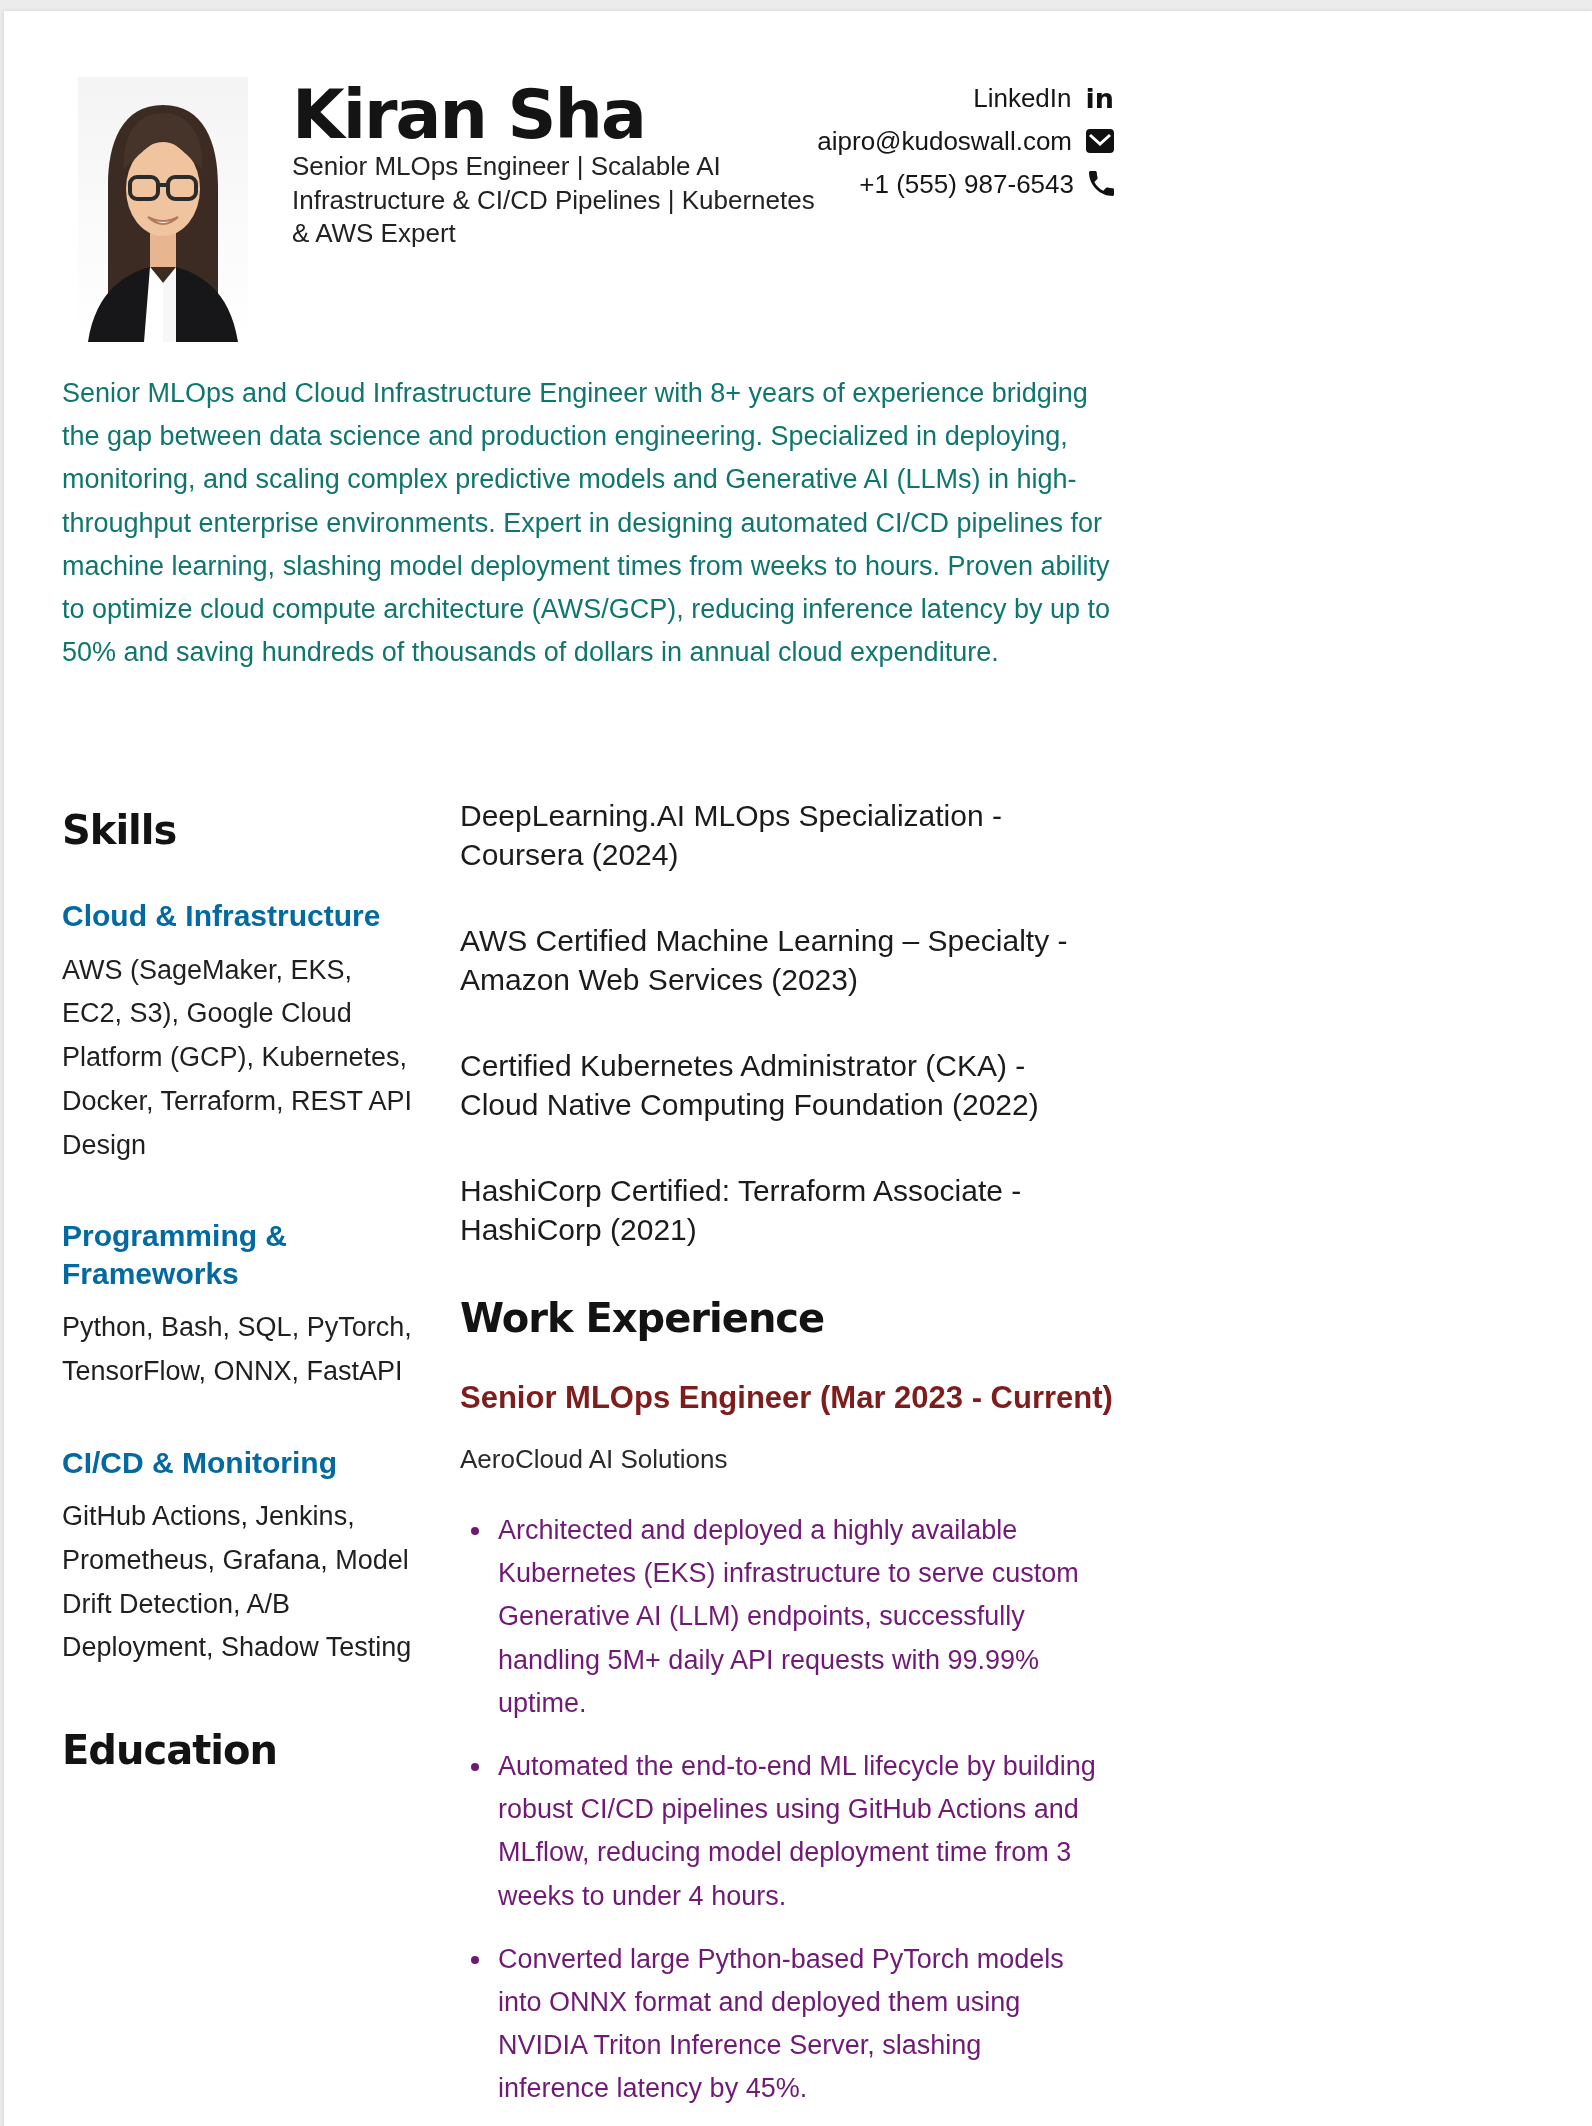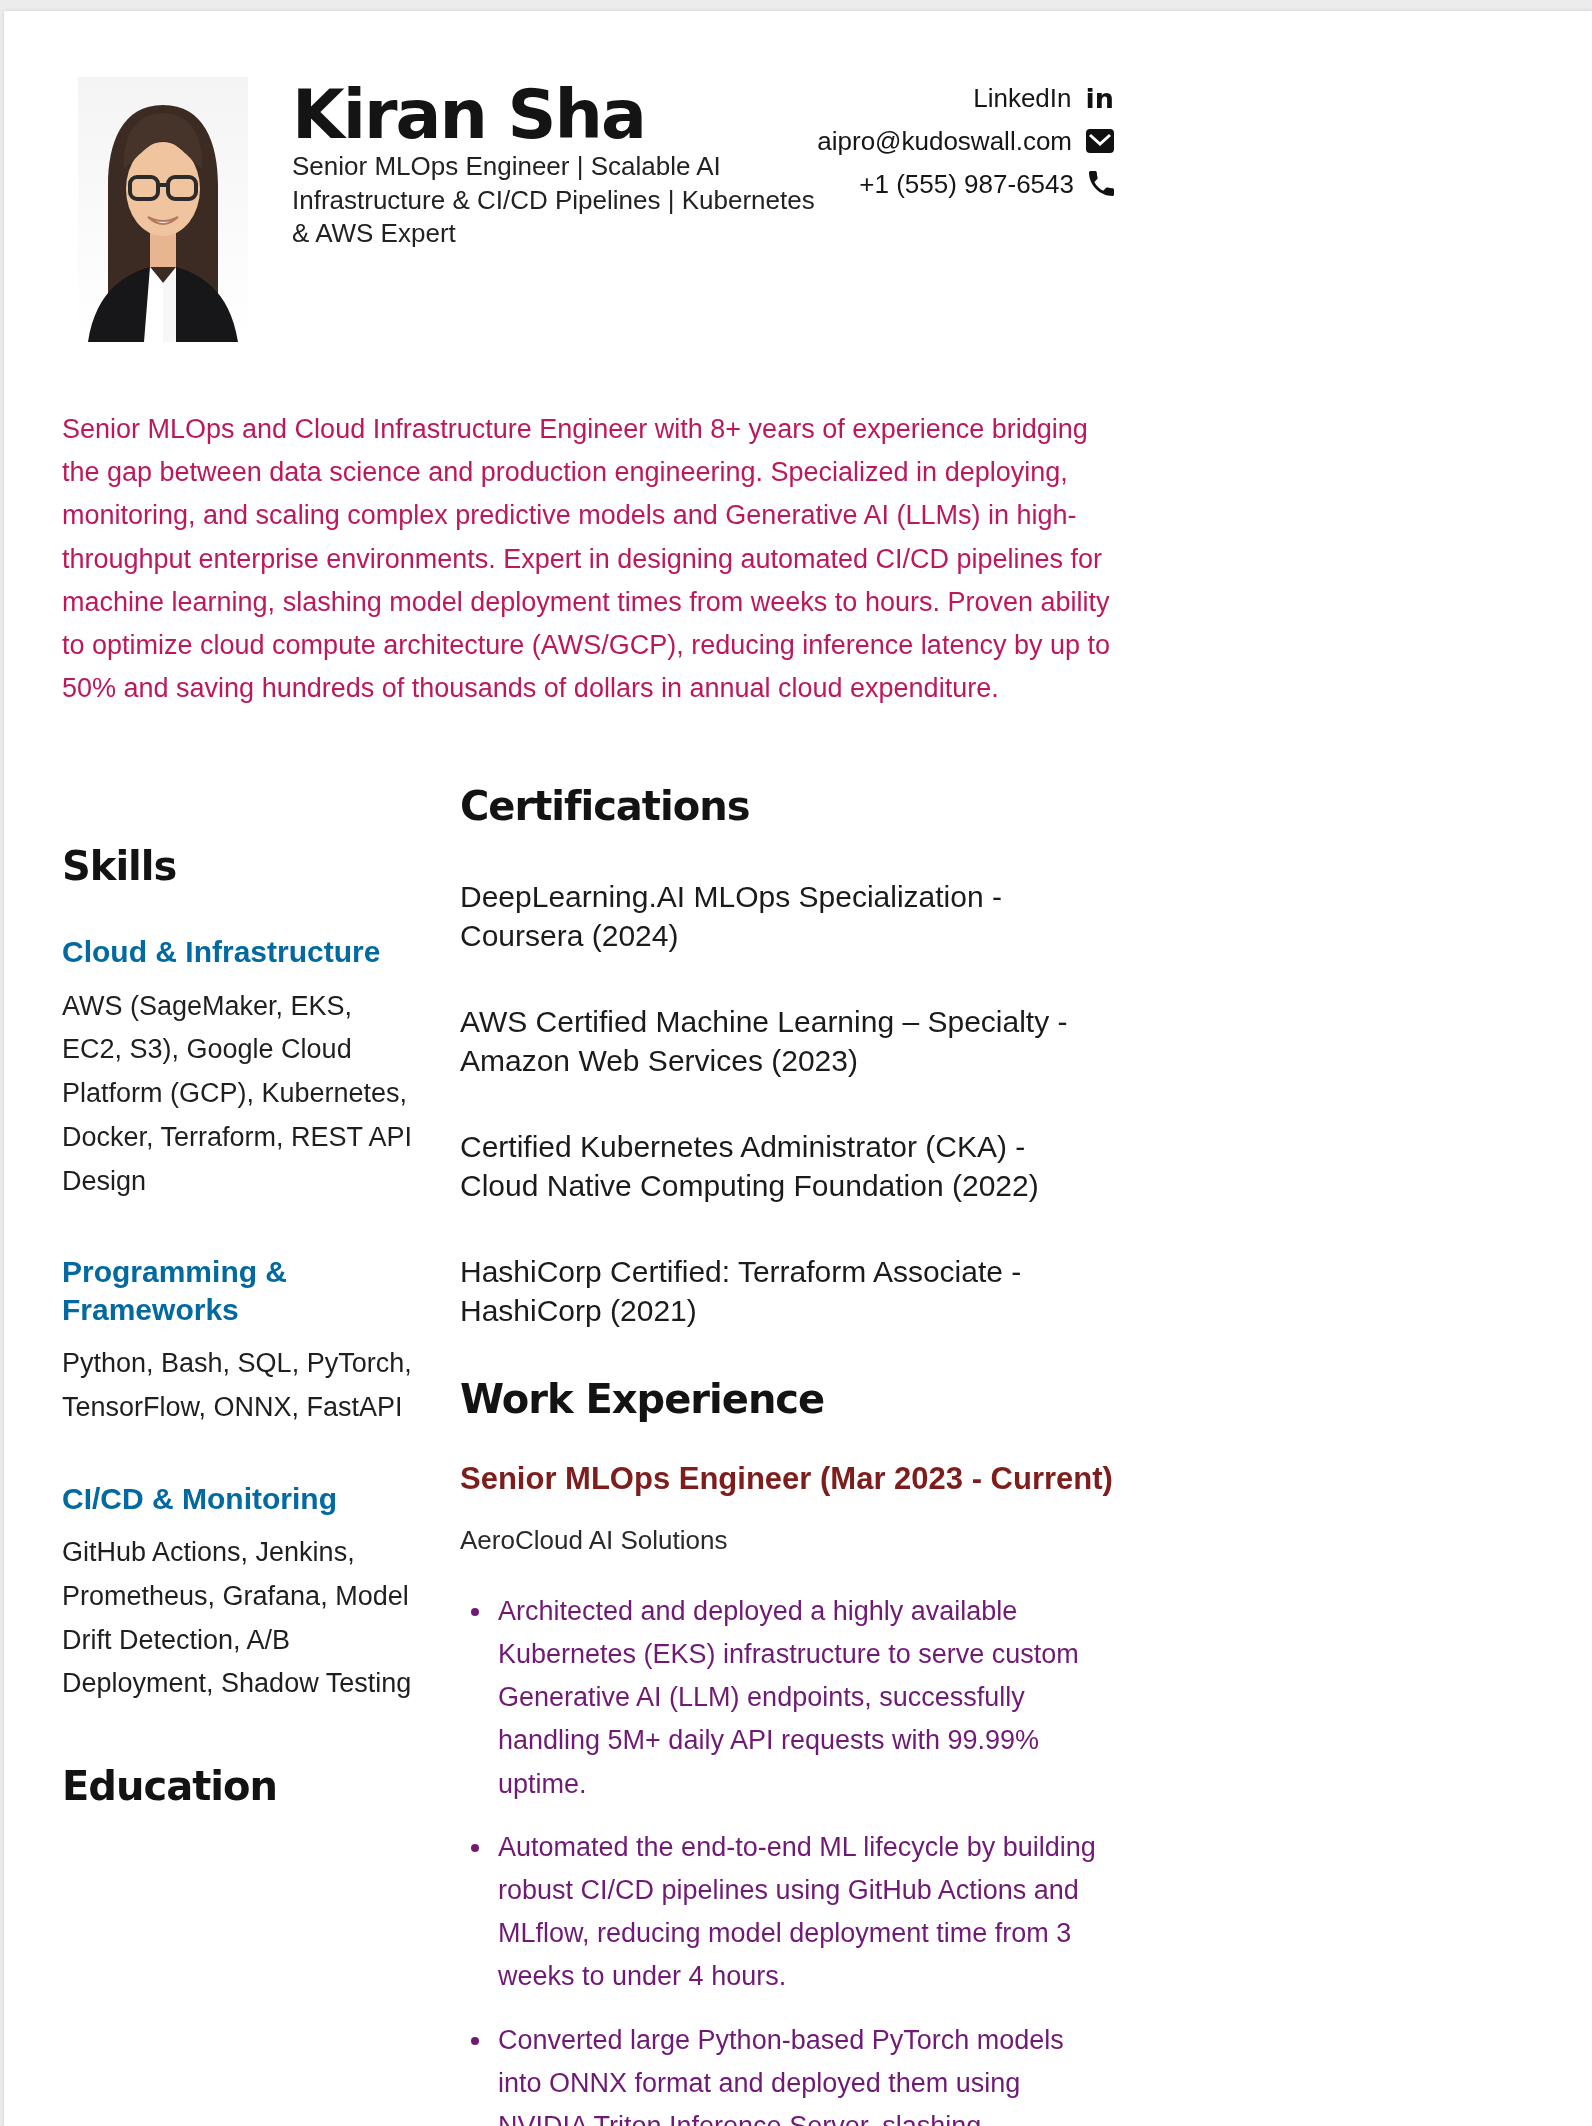--- a/index.html
+++ b/index.html
@@ -51,22 +51,22 @@
     margin-bottom:13px;height:30px;
   }
   .contact-row .ctext{line-height:1;}
   .cicon{margin-left:14px;display:inline-flex;align-items:center;}
   .in-glyph{
     font-family:"DejaVu Sans","Liberation Sans",sans-serif;
     font-weight:800;font-size:27px;color:#111;line-height:1;
   }
   
   .summary{
-    margin-top:66px;
-    font-size:27px;line-height:1.6;color:#be185d;
+    margin-top:30px;
+    font-size:27px;line-height:1.6;color:#0f766e;
     width:1052px;
   }
   
   .columns{display:flex;margin-top:34px;}
   .col-left{width:352px;flex:0 0 auto;padding-top:100px;}
   .col-right{margin-left:46px;width:654px;padding-top:40px;}
   h2.sec{
     font-family:"DejaVu Sans","Liberation Sans",sans-serif;
     font-size:40px;font-weight:800;letter-spacing:-1px;
     color:#131313;line-height:1.12;margin:0;
@@ -199,21 +199,20 @@
           <div class="skill-items">GitHub Actions, Jenkins, Prometheus, Grafana, Model Drift Detection, A/B Deployment, Shadow Testing</div>
         </div>
 
         <div class="edu-sec">
           <h2 class="sec">Education</h2>
 
         </div>
       </div>
 
       <div class="col-right">
-        <h2 class="sec">Certifications</h2>
 
         <div class="certs">
           <div class="cert-item">DeepLearning.AI MLOps Specialization - Coursera (2024)</div>
           <div class="cert-item">AWS Certified Machine Learning – Specialty - Amazon Web Services (2023)</div>
           <div class="cert-item">Certified Kubernetes Administrator (CKA) - Cloud Native Computing Foundation (2022)</div>
           <div class="cert-item">HashiCorp Certified: Terraform Associate - HashiCorp (2021)</div>
         </div>
 
         <h2 class="sec work-heading">Work Experience</h2>
 

